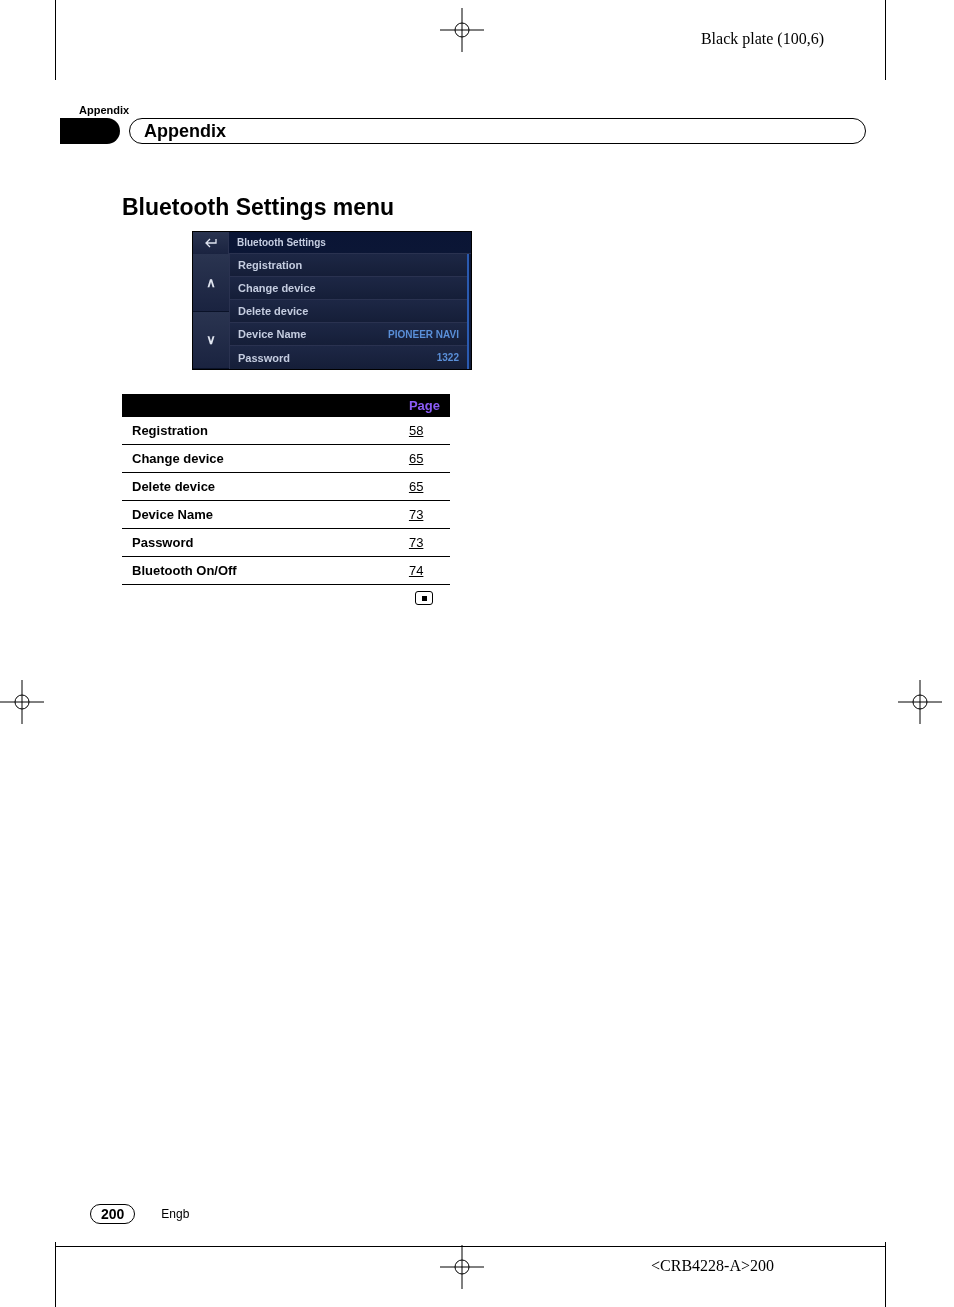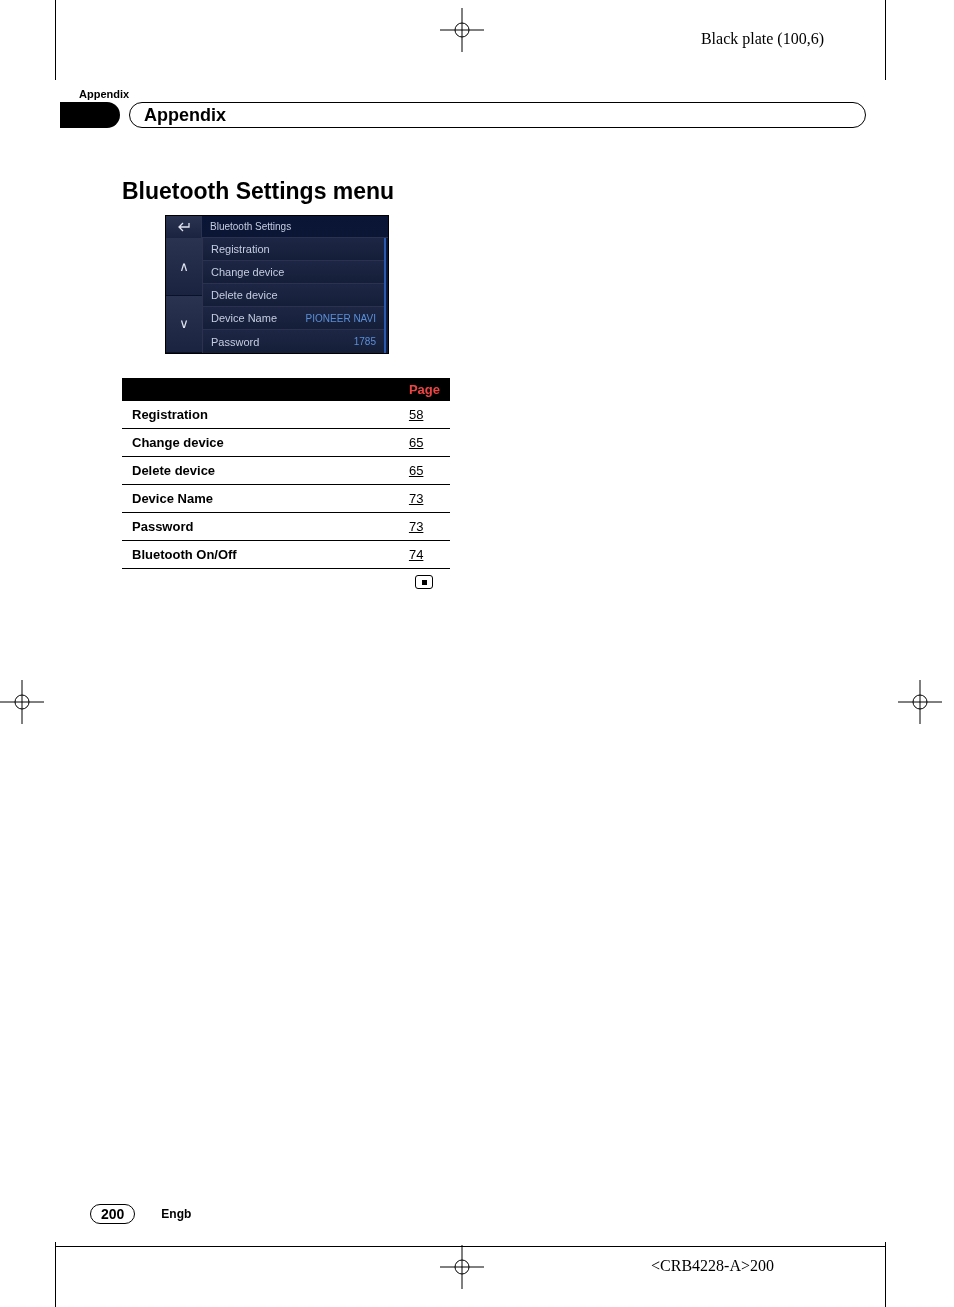--- a/index.html
+++ b/index.html
@@ -39,21 +39,21 @@
       position: absolute;
       top: 30px;
       right: 130px;
       font-family: 'Times New Roman', serif;
       font-size: 16px;
     }
     
     
     .content {
       position: absolute;
-      top: 88px;
+      top: 104px;
       left: 75px;
       right: 88px;
     }
     
     .appendix-small-label {
       font-size: 11px;
       font-weight: bold;
       margin-bottom: 2px;
       margin-left: 4px;
     }
@@ -87,26 +87,27 @@
     
     .menu-heading {
       font-size: 23px;
       font-weight: bold;
       margin-left: 47px;
       margin-bottom: 10px;
     }
     
     
     .device-screenshot {
-      margin-left: 90px;
-      width: 224px;
+      margin-left: 117px;
+      width: 280px;
       background: linear-gradient(180deg, #0a1535 0%, #121c38 100%);
       border: 1px solid #000;
       color: #c5cde0;
       font-size: 11px;
+      font-weight: bold;
     }
     .screenshot-titlebar {
       display: flex;
       align-items: center;
       height: 22px;
       border-bottom: 1px solid #2a3250;
     }
     .back-btn {
       width: 36px;
       height: 22px;
@@ -159,21 +160,21 @@
     
     .index-table {
       margin-left: 47px;
       margin-top: 24px;
       width: 328px;
       border-collapse: collapse;
       font-size: 13px;
     }
     .index-table thead tr {
       background: #000;
-      color: #ef4444;
+      color: #8b5cf6;
     }
     .index-table th {
       text-align: right;
       padding: 4px 10px;
       font-weight: bold;
     }
     .index-table th:first-child { text-align: left; }
     .index-table td {
       padding: 6px 10px;
       border-bottom: 1px solid #000;
@@ -207,21 +208,21 @@
       align-items: center;
       gap: 26px;
     }
     .page-badge {
       border: 1.5px solid #000;
       border-radius: 11px;
       padding: 1px 10px;
       font-weight: bold;
       font-size: 14px;
     }
-    .lang-label { font-weight: bold; font-size: 12px; }
+    .lang-label { font-weight: normal; font-size: 12px; }
     
     .doc-code {
       position: absolute;
       bottom: 32px;
       right: 180px;
       font-family: 'Times New Roman', serif;
       font-size: 16px;
     }
     
     .bottom-rule {
@@ -310,21 +311,21 @@
         <div class="menu-row">
           <span>Delete device</span>
           <span class="menu-value"></span>
         </div>
         <div class="menu-row">
           <span>Device Name</span>
           <span class="menu-value">PIONEER NAVI</span>
         </div>
         <div class="menu-row">
           <span>Password</span>
-          <span class="menu-value">1785</span>
+          <span class="menu-value">1322</span>
         </div>
       </div>
     </div>
   </div>
 
   <table class="index-table">
     <thead>
       <tr>
         <th></th>
         <th>Page</th>

